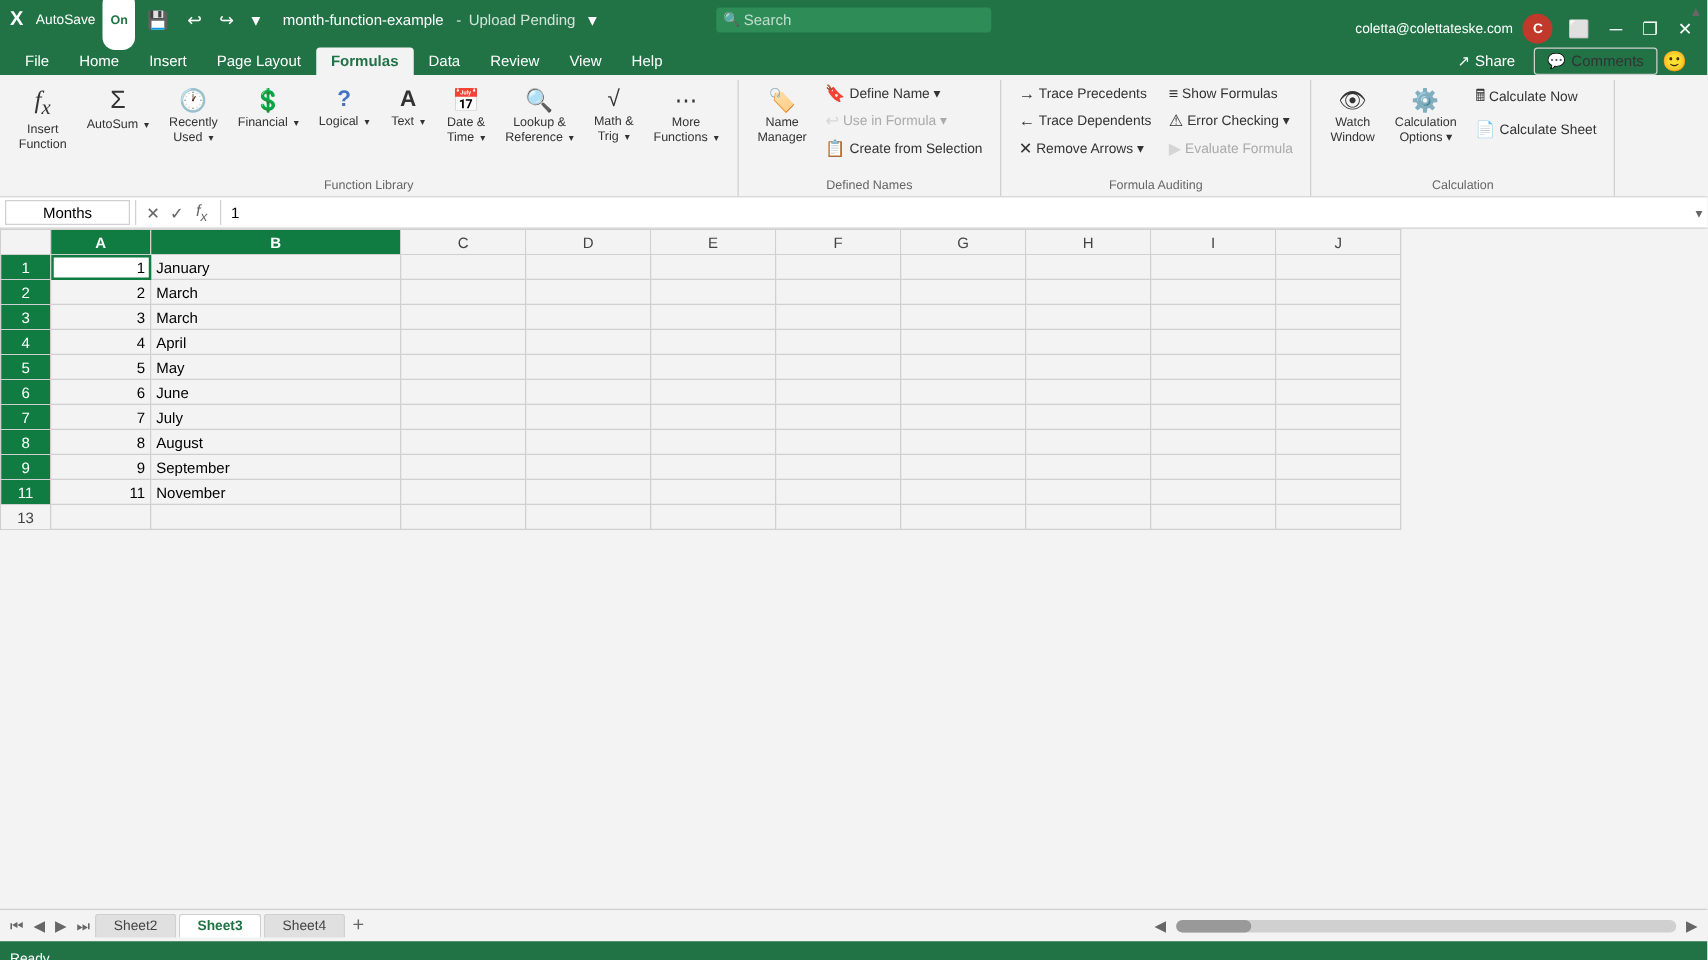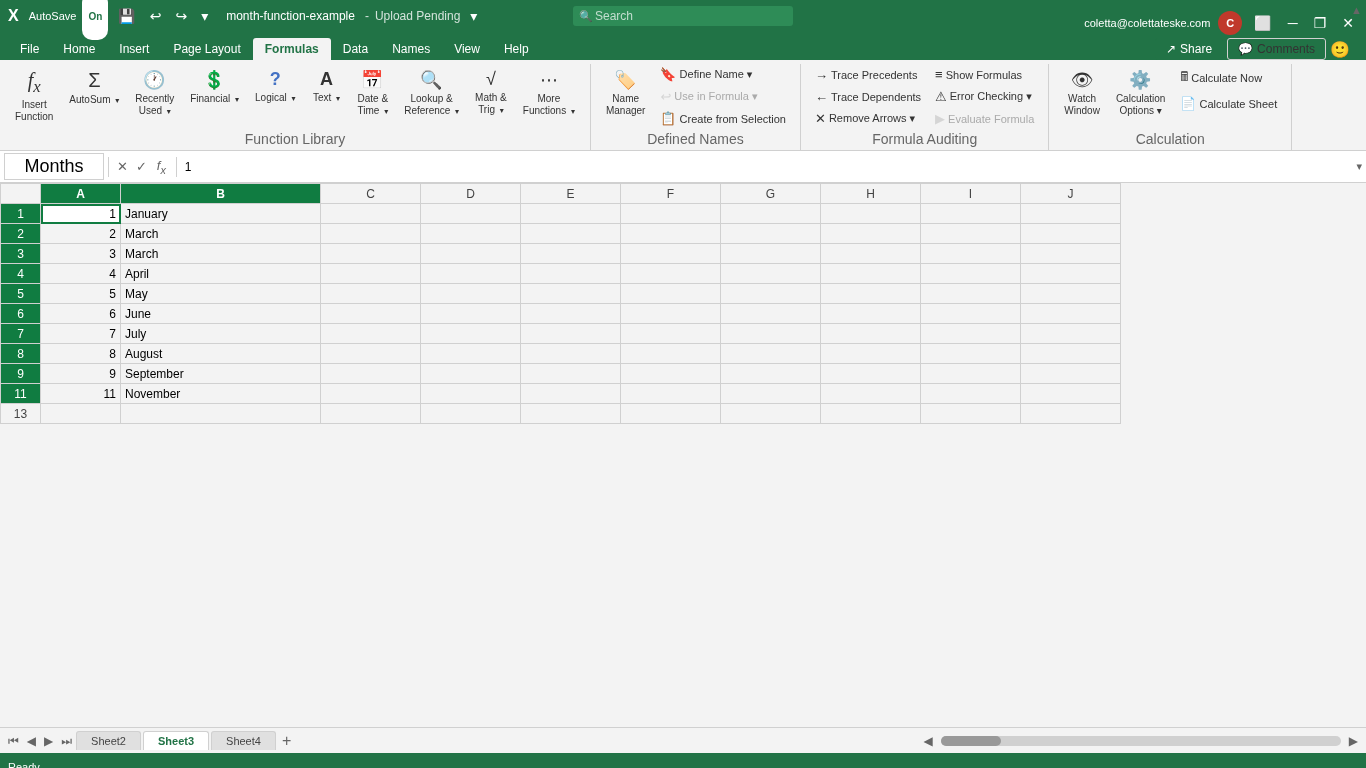--- a/index.html
+++ b/index.html
@@ -109,23 +109,23 @@
       min-width: 60px;
     }
     .ribbon-group:last-child { border-right: none; }
     .ribbon-group-items {
       display: flex;
       align-items: flex-start;
       gap: 2px;
       flex: 1;
     }
     .ribbon-group-label {
-      font-size: 14px;
+      font-size: 10px;
       color: #666;
-      margin-top: 2px;
+      margin-top: 14px;
       margin-bottom: 3px;
       text-align: center;
     }
     .ribbon-btn {
       display: flex;
       flex-direction: column;
       align-items: center;
       padding: 4px 6px;
       cursor: pointer;
       border-radius: 3px;
@@ -154,21 +154,21 @@
 
     .ribbon-right-group {
       display: flex;
       flex-direction: column;
       gap: 1px;
     }
     .name-box {
       width: 100px;
       border: 1px solid #d0d0d0;
       padding: 2px 4px;
-      font-size: 18px;
+      font-size: 12px;
       outline: none;
       text-align: center;
     }
     .formula-bar-divider {
       width: 1px;
       background: #d0d0d0;
       height: 20px;
       margin: 0 4px;
     }
     .formula-bar-btn {
@@ -401,21 +401,21 @@
   </div>
 </div>
 
 <div class="ribbon-tabs">
   <button class="ribbon-tab">File</button>
   <button class="ribbon-tab">Home</button>
   <button class="ribbon-tab">Insert</button>
   <button class="ribbon-tab">Page Layout</button>
   <button class="ribbon-tab active">Formulas</button>
   <button class="ribbon-tab">Data</button>
-  <button class="ribbon-tab">Names</button>
+  <button class="ribbon-tab">Review</button>
   <button class="ribbon-tab">View</button>
   <button class="ribbon-tab">Help</button>
   <div class="ribbon-actions">
     <button class="ribbon-action-btn primary">
       <span>↗</span>
       <span>Share</span>
     </button>
     <button class="ribbon-action-btn">
       <span>💬</span>
       <span>Comments</span>

